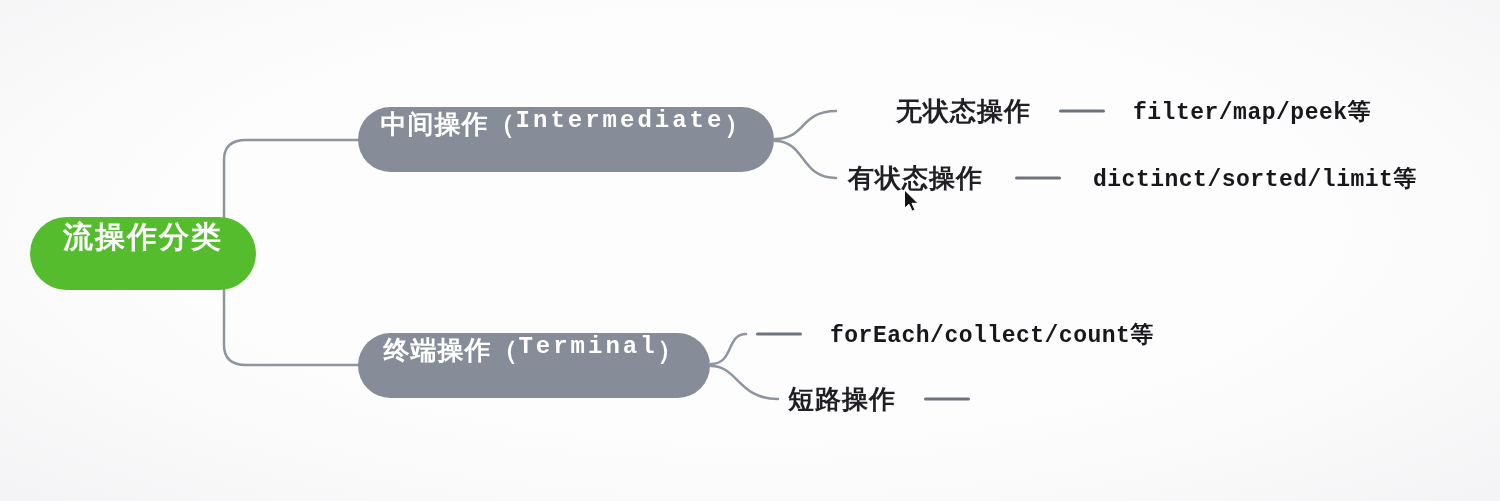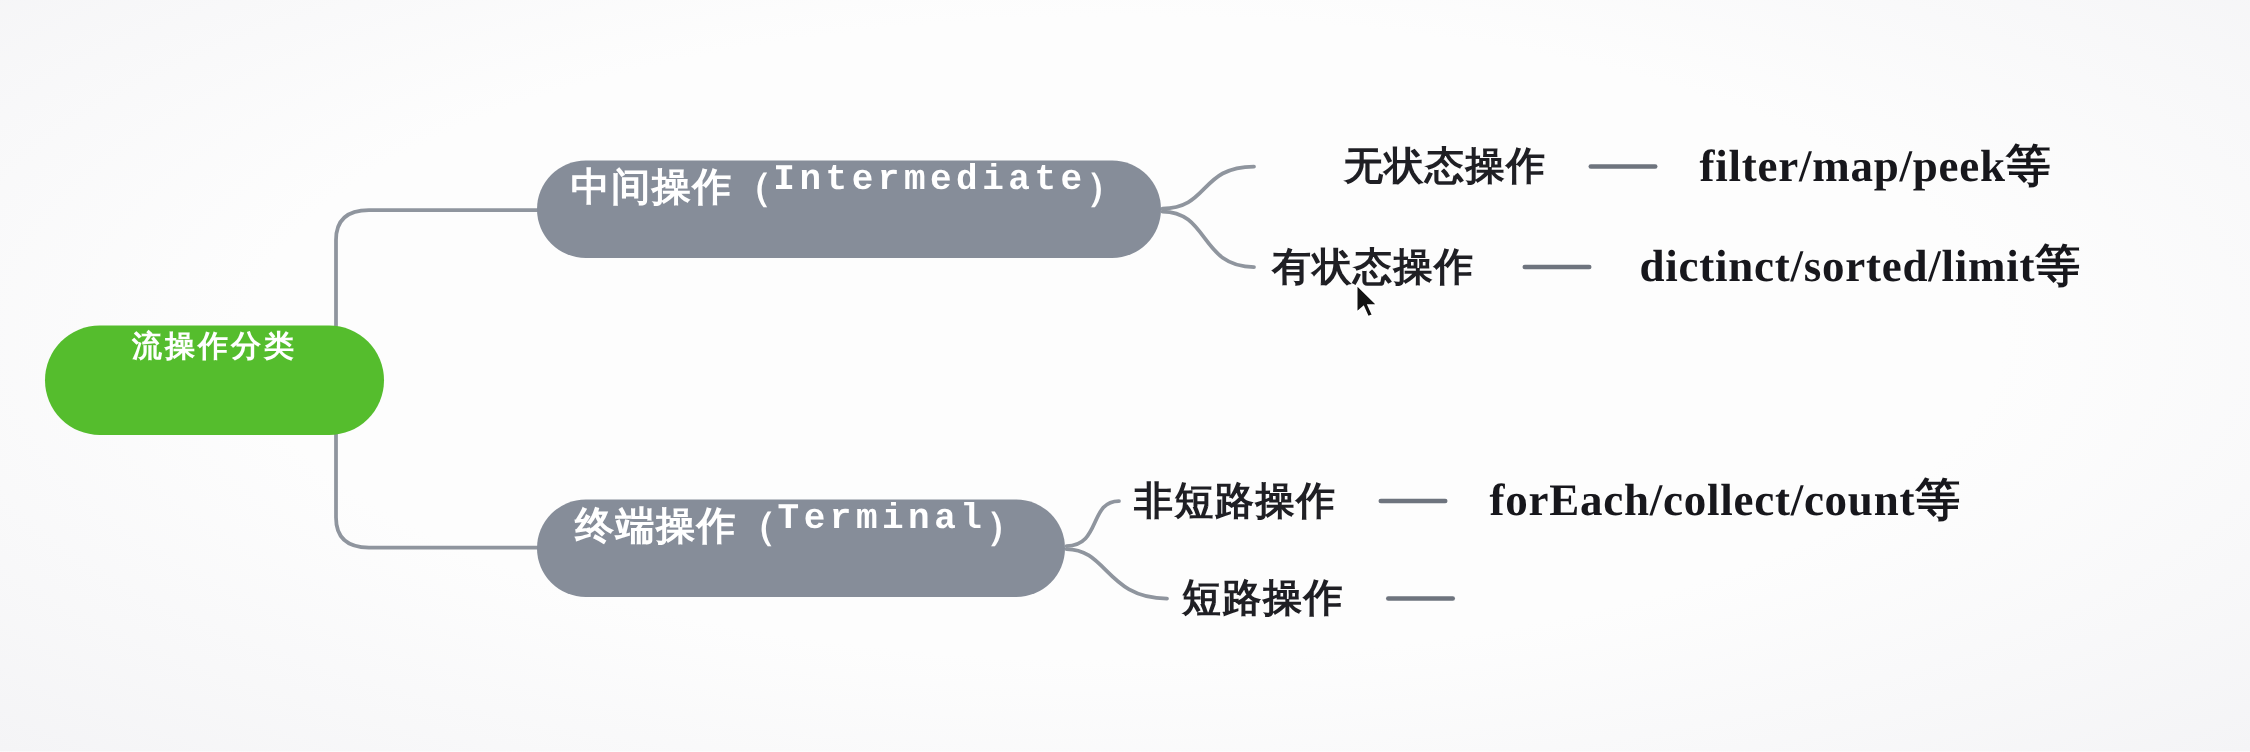--- a/index.html
+++ b/index.html
@@ -11,41 +11,41 @@
   }
   .stage { position:absolute; inset:0; }
   .wires { position:absolute; left:0; top:0; }
   .wires path { fill:none; stroke:var(--connector,#8f959e); stroke-width:2.5; stroke-linecap:round; }
   .node {
     position:absolute; display:flex; align-items:flex-start; justify-content:center;
     color:#fff; white-space:nowrap;
   }
   .root-node {
     left:30px; top:217px; width:226px; height:73px; border-radius:37px;
-    background:var(--root-bg,#55bd2d); font-size:20px; font-weight:700; letter-spacing:2px;
+    background:var(--root-bg,#55bd2d); font-size:30px; font-weight:700; letter-spacing:2px;
   }
   .branch-node {
     height:65px; border-radius:33px; background:var(--branch-bg,#868d99); font-size:26px;
   }
   .branch-1 { left:358px; top:107px; width:416px; }
   .branch-2 { left:358px; top:333px; width:352px; }
   .branch-node .cn { font-weight:700; letter-spacing:1px; }
   .branch-node .mono {
     font-family:"Liberation Mono", monospace; font-weight:700;
     font-size:24px; letter-spacing:3px;
   }
   .leaf { position:absolute; display:flex; align-items:center; column-gap:28px; transform:translateY(-50%); white-space:nowrap; }
   .l-b1-1 { left:848px; top:111px;margin-left:48px; }
   .l-b1-2 { left:848px; top:178px;gap:32px; }
   .l-b2-1 { left:756px; top:334px; }
   .l-b2-2 { left:788px; top:399px;text-align:right; }
   .leaf-label { font-size:26px; font-weight:700; color:#1f1f24; letter-spacing:1px; }
   .dash { width:46px; height:3px; border-radius:2px; background:var(--dash,#6e747e); flex:0 0 auto; }
   .leaf-code {
-    font-family:Liberation Serif, serif; font-size:30px; font-weight:700;
+    font-family:Liberation Mono, monospace; font-size:23px; font-weight:700;
     color:#17171c; letter-spacing:0.5px;
   }
   .cursor { position:absolute; left:903px; top:189px; width:20px; height:24px; }
 </style>
 </head>
 <body>
 
 <div class="stage">
 
   <svg class="wires" width="1500" height="501" viewBox="0 0 1500 501" aria-hidden="true">
@@ -79,21 +79,20 @@
     <span class="leaf-code">filter/map/peek等</span>
   </div>
 
   <div class="leaf l-b1-2">
     <span class="leaf-label">有状态操作</span>
     <span class="dash"></span>
     <span class="leaf-code">dictinct/sorted/limit等</span>
   </div>
 
   <div class="leaf l-b2-1">
-    <span class="leaf-label">非短路操作</span>
     <span class="dash"></span>
     <span class="leaf-code">forEach/collect/count等</span>
   </div>
 
   <div class="leaf l-b2-2">
     <span class="leaf-label">短路操作</span>
     <span class="dash"></span>
   </div>
 
   <svg class="cursor" viewBox="0 0 20 24" aria-hidden="true">

